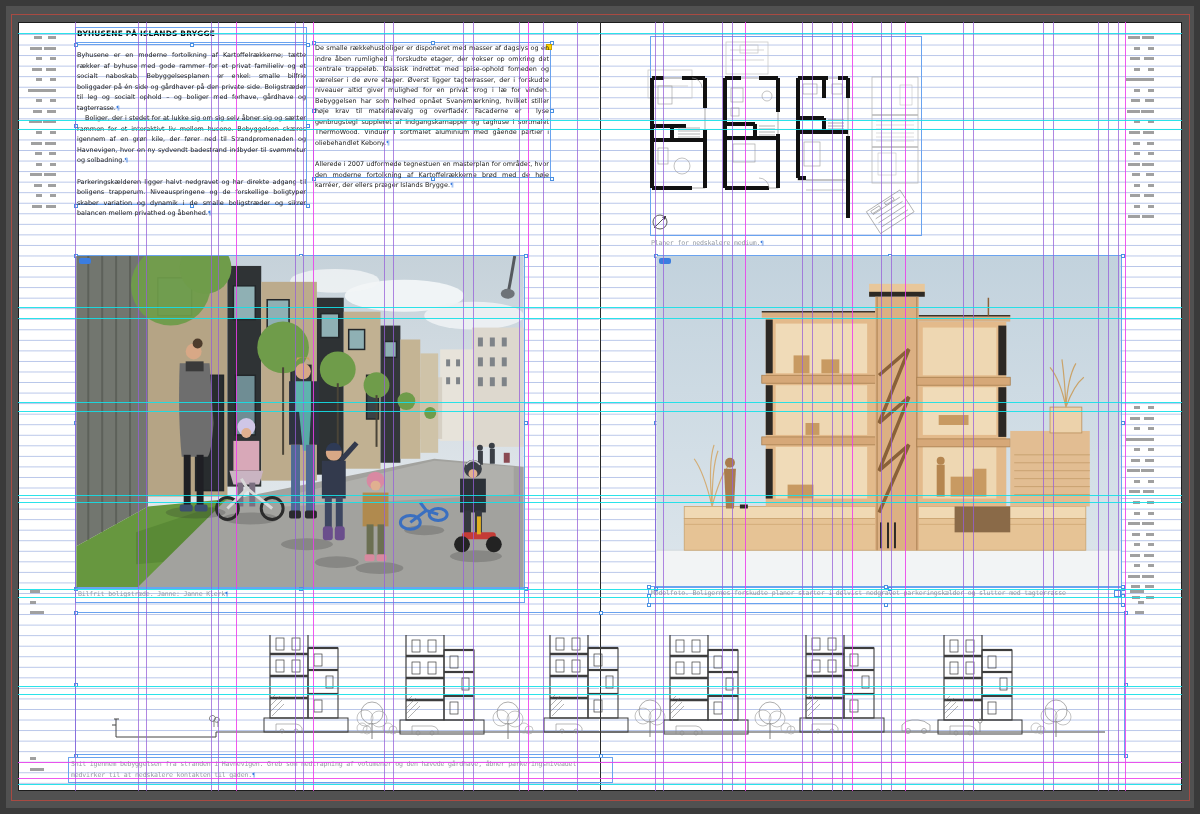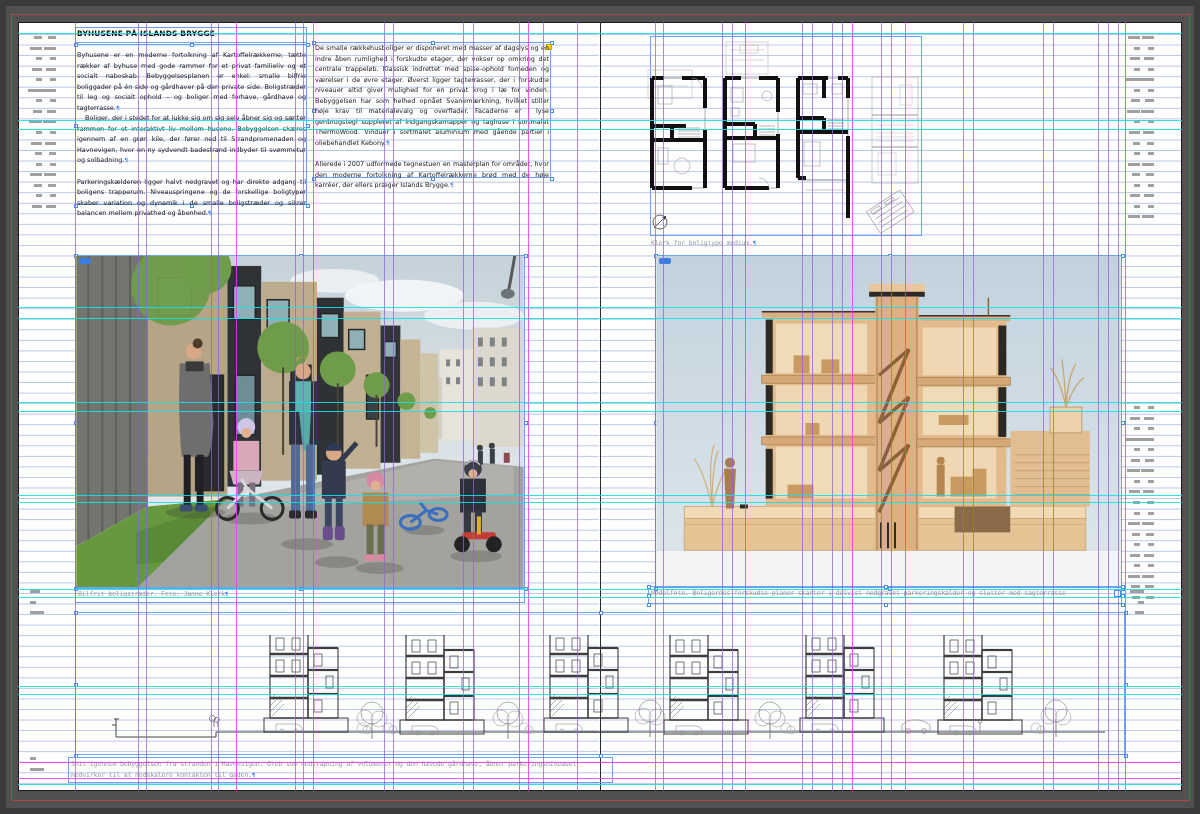--- a/index.html
+++ b/index.html
@@ -177,21 +177,21 @@
     <g transform="translate(248,172) rotate(-33)" stroke="#8a8a8a" stroke-width="0.6" fill="none">
       <rect x="-18" y="-12" width="40" height="26"></rect>
       <line x1="-14" y1="-6" x2="18" y2="-6"></line>
         <line x1="-14" y1="-1" x2="18" y2="-1"></line>
         <line x1="-14" y1="4" x2="18" y2="4"></line>
         <line x1="-14" y1="9" x2="18" y2="9"></line>
       <rect x="-14" y="-10" width="10" height="3"></rect>
         <rect x="2" y="-10" width="10" height="3"></rect>
     </g>
   </svg>
-  <div class="cap" style="left:651px;top:239px;width:260px;"><span>Klerk for boligtype medium.</span><span class="pil">¶</span></div>
+  <div class="cap" style="left:651px;top:239px;width:260px;"><span>Planer for nedskalere medium.</span><span class="pil">¶</span></div>
 
   <div class="frame with-handles" style="left:75px;top:255px;width:450px;height:333px;">
       <div class="handle" style="left: -2px; top: -2px;"></div>
       <div class="handle" style="left: 223px; top: -2px;"></div>
       <div class="handle" style="left: 448px; top: -2px;"></div>
       <div class="handle" style="left: -2px; top: 164.5px;"></div>
       <div class="handle" style="left: 448px; top: 164.5px;"></div>
       <div class="handle" style="left: -2px; top: 331px;"></div>
       <div class="handle" style="left: 223px; top: 331px;"></div>
       <div class="handle" style="left: 448px; top: 331px;"></div>
@@ -369,21 +369,21 @@
       <rect x="390" y="256" width="7" height="24" fill="#34383f"></rect>
         <rect x="401" y="256" width="7" height="24" fill="#34383f"></rect>
       <rect x="388" y="278" width="34" height="7" rx="3" fill="#c43c36"></rect>
       <line x1="405" y1="262" x2="405" y2="280" stroke="#e0b020" stroke-width="4"></line>
       <circle cx="388" cy="290" r="8" fill="#232323"></circle>
         <circle cx="420" cy="290" r="8" fill="#232323"></circle>
     </g>
   </svg>
   <div class="badge" style="left:79px;top:258px;"></div>
   <div class="frame" style="left:75px;top:588px;width:450px;height:15px;"></div>
-  <div class="cap" style="left:78px;top:590px;width:440px;"><span>Bilfrit boligstræder. Foto: Janne Klerk</span><span class="pil">¶</span></div>
+  <div class="cap" style="left:78px;top:590px;width:440px;"><span>Bilfrit boligstræde. Janne: Janne Klerk</span><span class="pil">¶</span></div>
 
   <div class="frame with-handles" style="left:655px;top:255px;width:467px;height:333px;">
       <div class="handle" style="left: -2px; top: -2px;"></div>
       <div class="handle" style="left: 231.5px; top: -2px;"></div>
       <div class="handle" style="left: 465px; top: -2px;"></div>
       <div class="handle" style="left: -2px; top: 164.5px;"></div>
       <div class="handle" style="left: 465px; top: 164.5px;"></div>
       <div class="handle" style="left: -2px; top: 331px;"></div>
       <div class="handle" style="left: 231.5px; top: 331px;"></div>
       <div class="handle" style="left: 465px; top: 331px;"></div>

